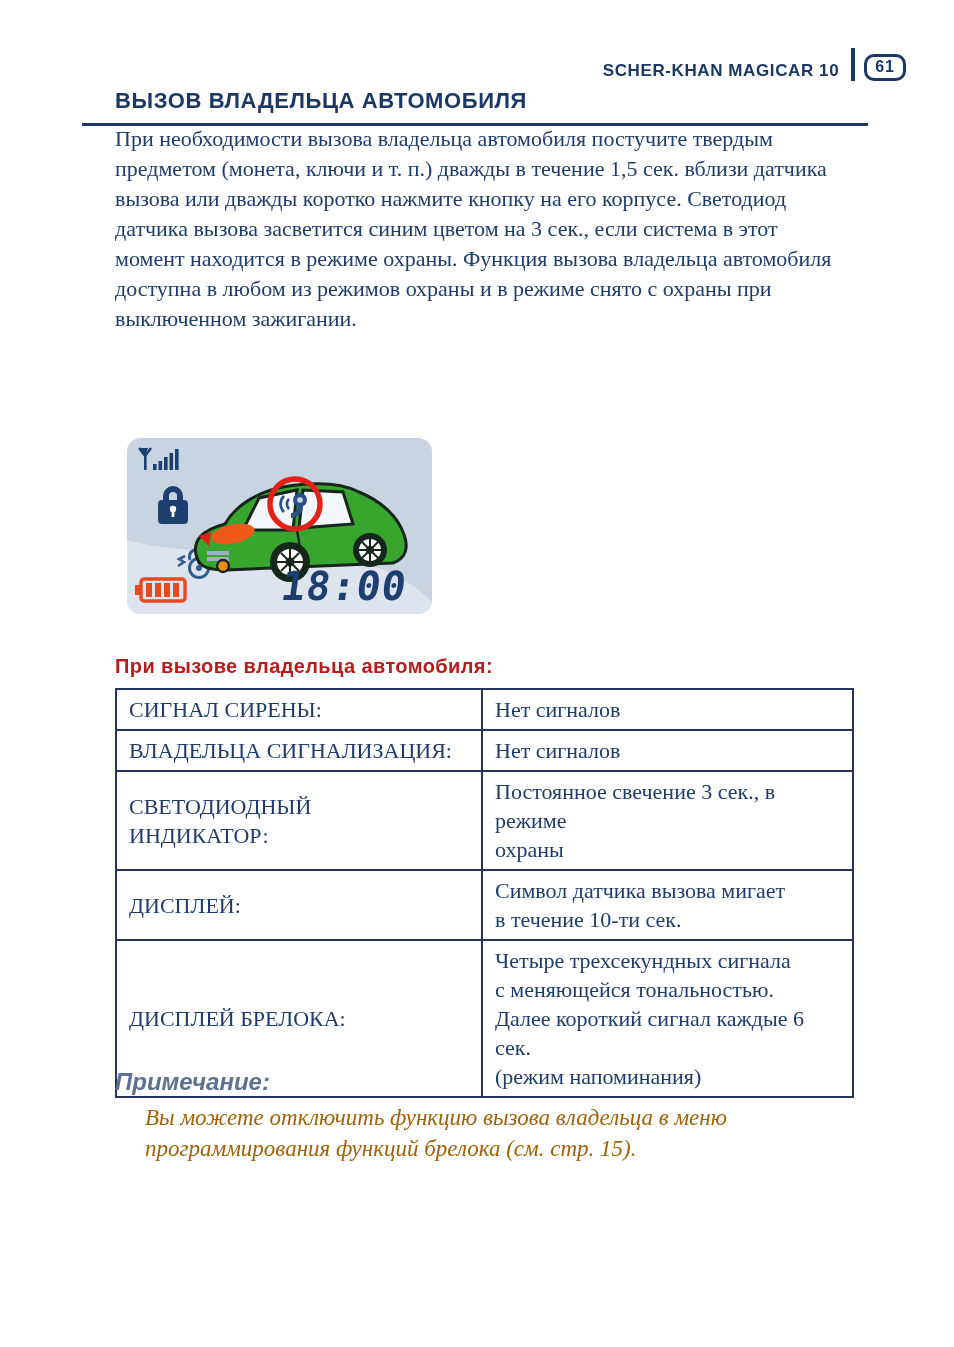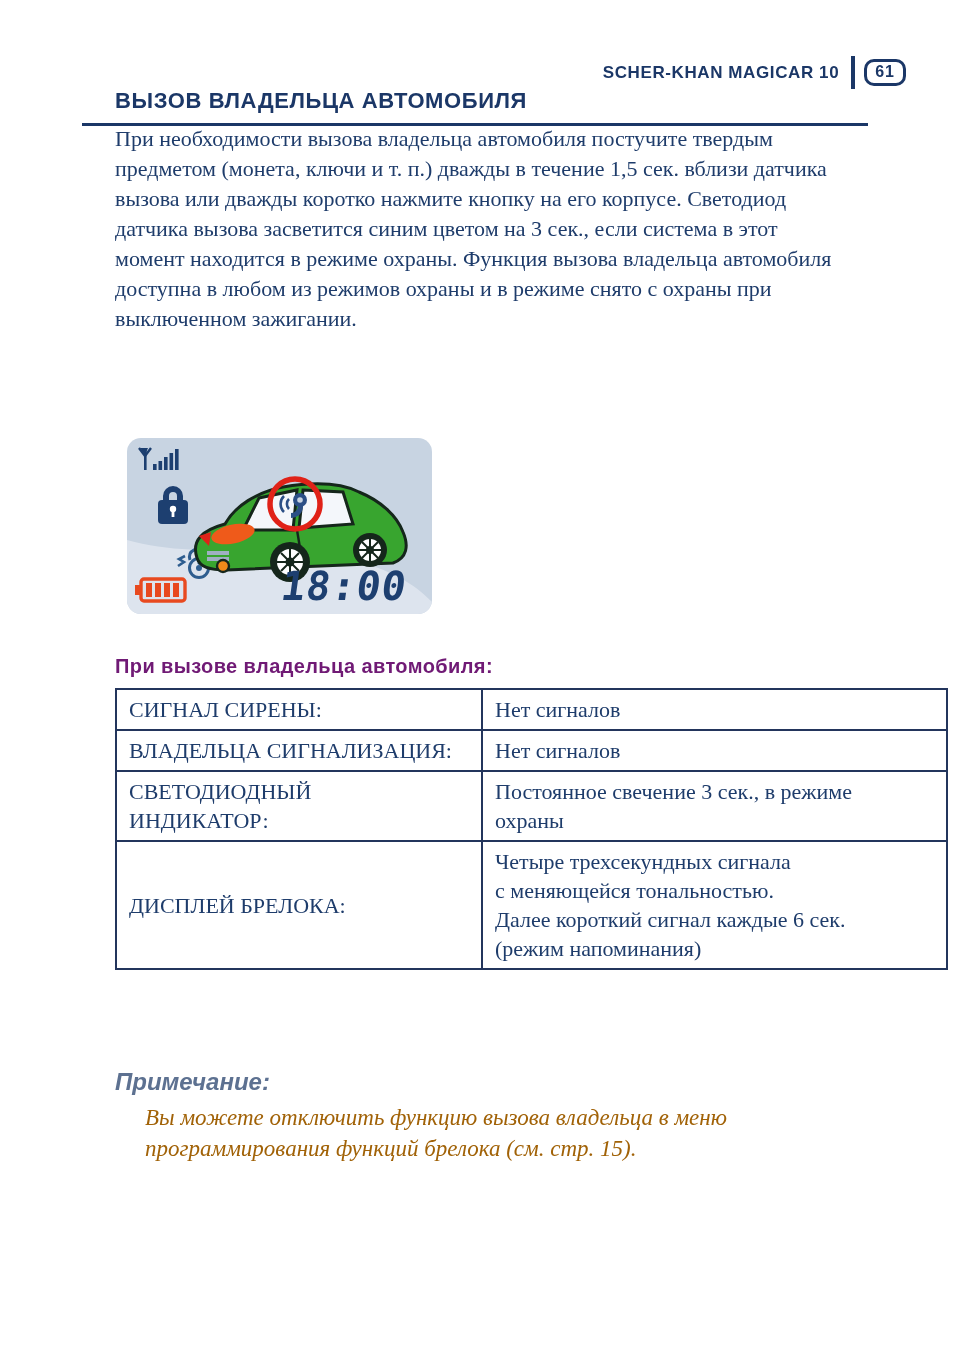--- a/index.html
+++ b/index.html
@@ -5,22 +5,22 @@
   html,body{margin:0;padding:0;background:#ffffff;}
   body{
     width:954px;height:1347px;position:relative;
     font-family:"Liberation Serif", serif;
     color:#1e3c6b;
   }
   .page{position:absolute;left:0;top:0;width:954px;height:1347px;overflow:hidden;}
 
   
   .header{
-    position:absolute;left:0;top:56px;right:48px;
-    display:flex;justify-content:flex-end;align-items:center;
+    position:absolute;left:0;top:48px;right:48px;
+    display:flex;justify-content:flex-end;align-items:flex-end;
     font-family:"Liberation Sans", sans-serif;
   }
   .brand{
     color:#1b3767;font-weight:bold;font-size:17px;letter-spacing:.6px;
   }
   .hdr-bar{width:4px;height:33px;background:#1b3767;margin:0 9px 0 12px;}
   .page-badge{
     border:3px solid #1b3767;border-radius:10px;color:#1b3767;
     font-weight:bold;font-size:16px;padding:1px 8px 2px 8px;letter-spacing:1px;
   }
@@ -41,26 +41,26 @@
   .para1{top:124px;}
   .para2{top:354px;}
 
   
   .lcd-wrap{position:absolute;left:127px;top:438px;width:305px;height:176px;}
 
   
   .subhead{
     position:absolute;left:115px;top:655px;
     font-family:"Liberation Sans", sans-serif;font-weight:bold;
-    font-size:20px;letter-spacing:.4px;color:#701a75;
+    font-size:20px;letter-spacing:.4px;color:#b91c1c;
   }
 
   
   table.calltab{
-    position:absolute;left:115px;top:688px;width:833px;
+    position:absolute;left:115px;top:688px;width:739px;
     border-collapse:collapse;table-layout:fixed;border-radius:29px;
   }
   table.calltab td{
     border:2px solid #23355c;
     font-size:22px;line-height:29px;color:#1e3c6b;
     padding:5px 12px;vertical-align:middle;white-space:pre-line;
   }
   td.c1{width:340px;}
 
   
@@ -203,20 +203,25 @@
         <td class="c1">ВЛАДЕЛЬЦА СИГНАЛИЗАЦИЯ:</td>
         <td class="c2">Нет сигналов</td>
       </tr>
       <tr>
         <td class="c1">СВЕТОДИОДНЫЙ
 ИНДИКАТОР:</td>
         <td class="c2">Постоянное свечение 3 сек., в режиме
 охраны</td>
       </tr>
       <tr>
+        <td class="c1">ДИСПЛЕЙ:</td>
+        <td class="c2">Символ датчика вызова мигает
+в течение 10-ти сек.</td>
+      </tr>
+      <tr>
         <td class="c1">ДИСПЛЕЙ БРЕЛОКА:</td>
         <td class="c2">Четыре трехсекундных сигнала
 с меняющейся тональностью.
 Далее короткий сигнал каждые 6 сек.
 (режим напоминания)</td>
       </tr>
     </tbody>
   </table>
 
   <div class="note-head">Примечание:</div>

